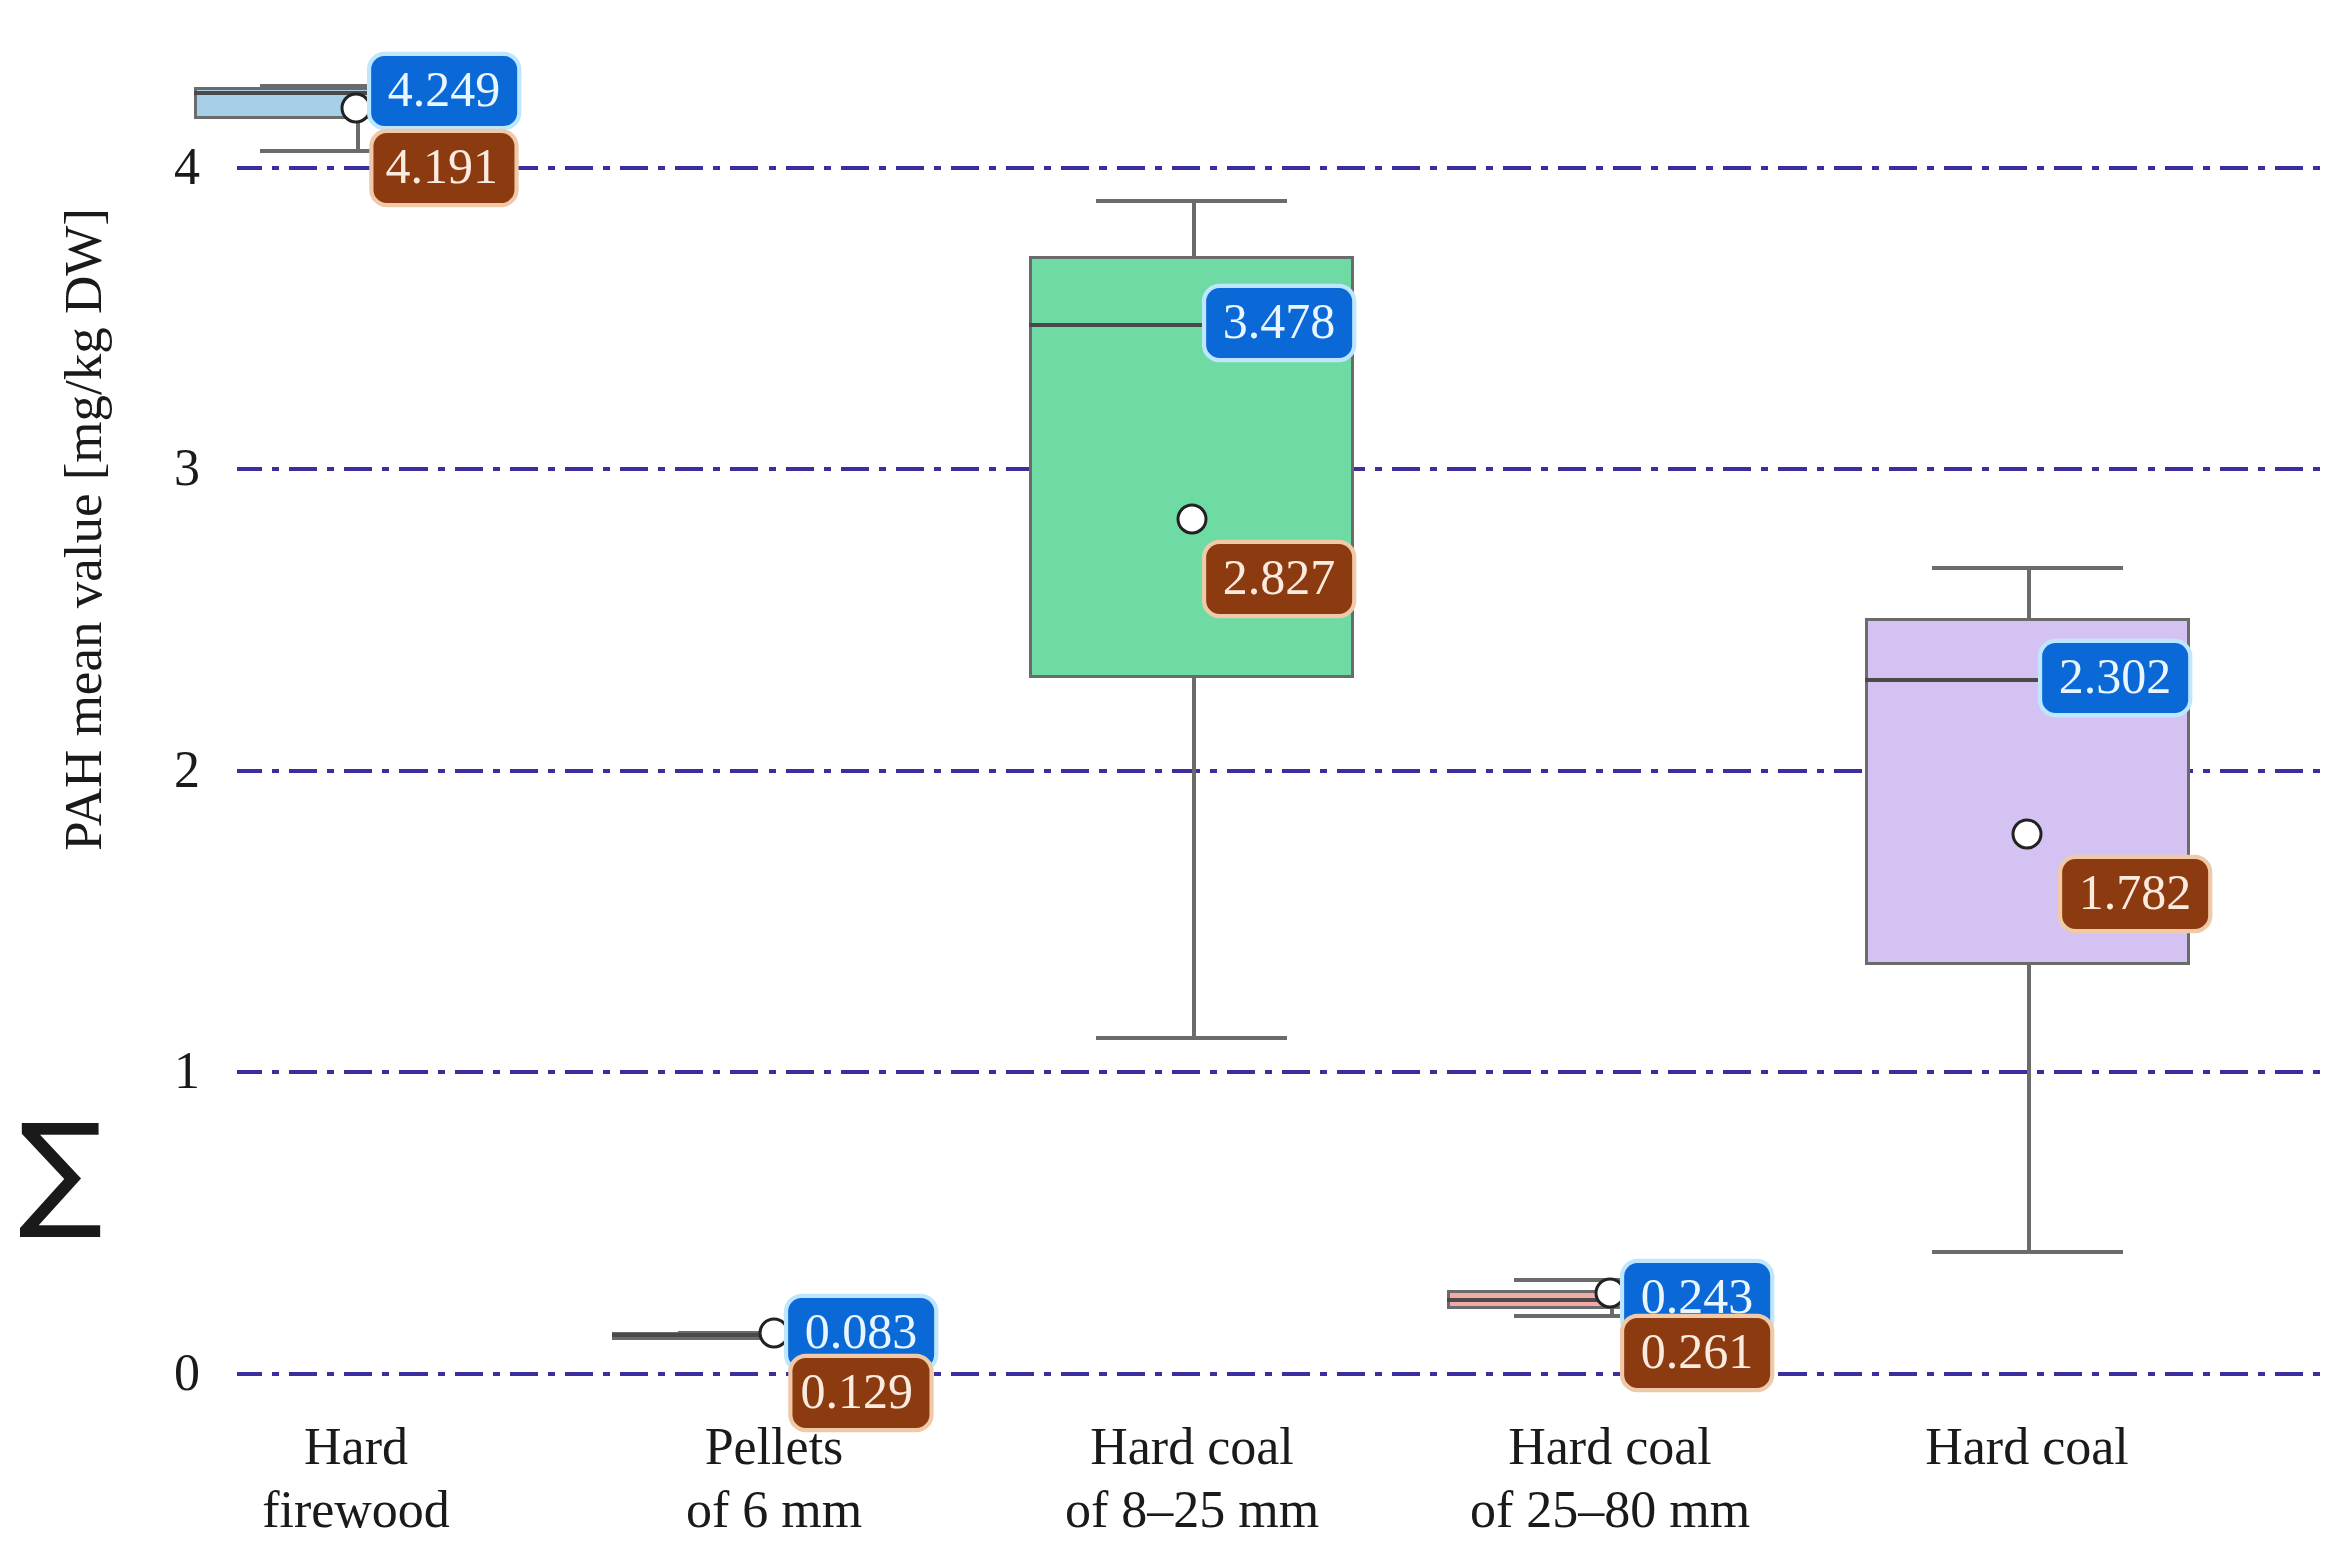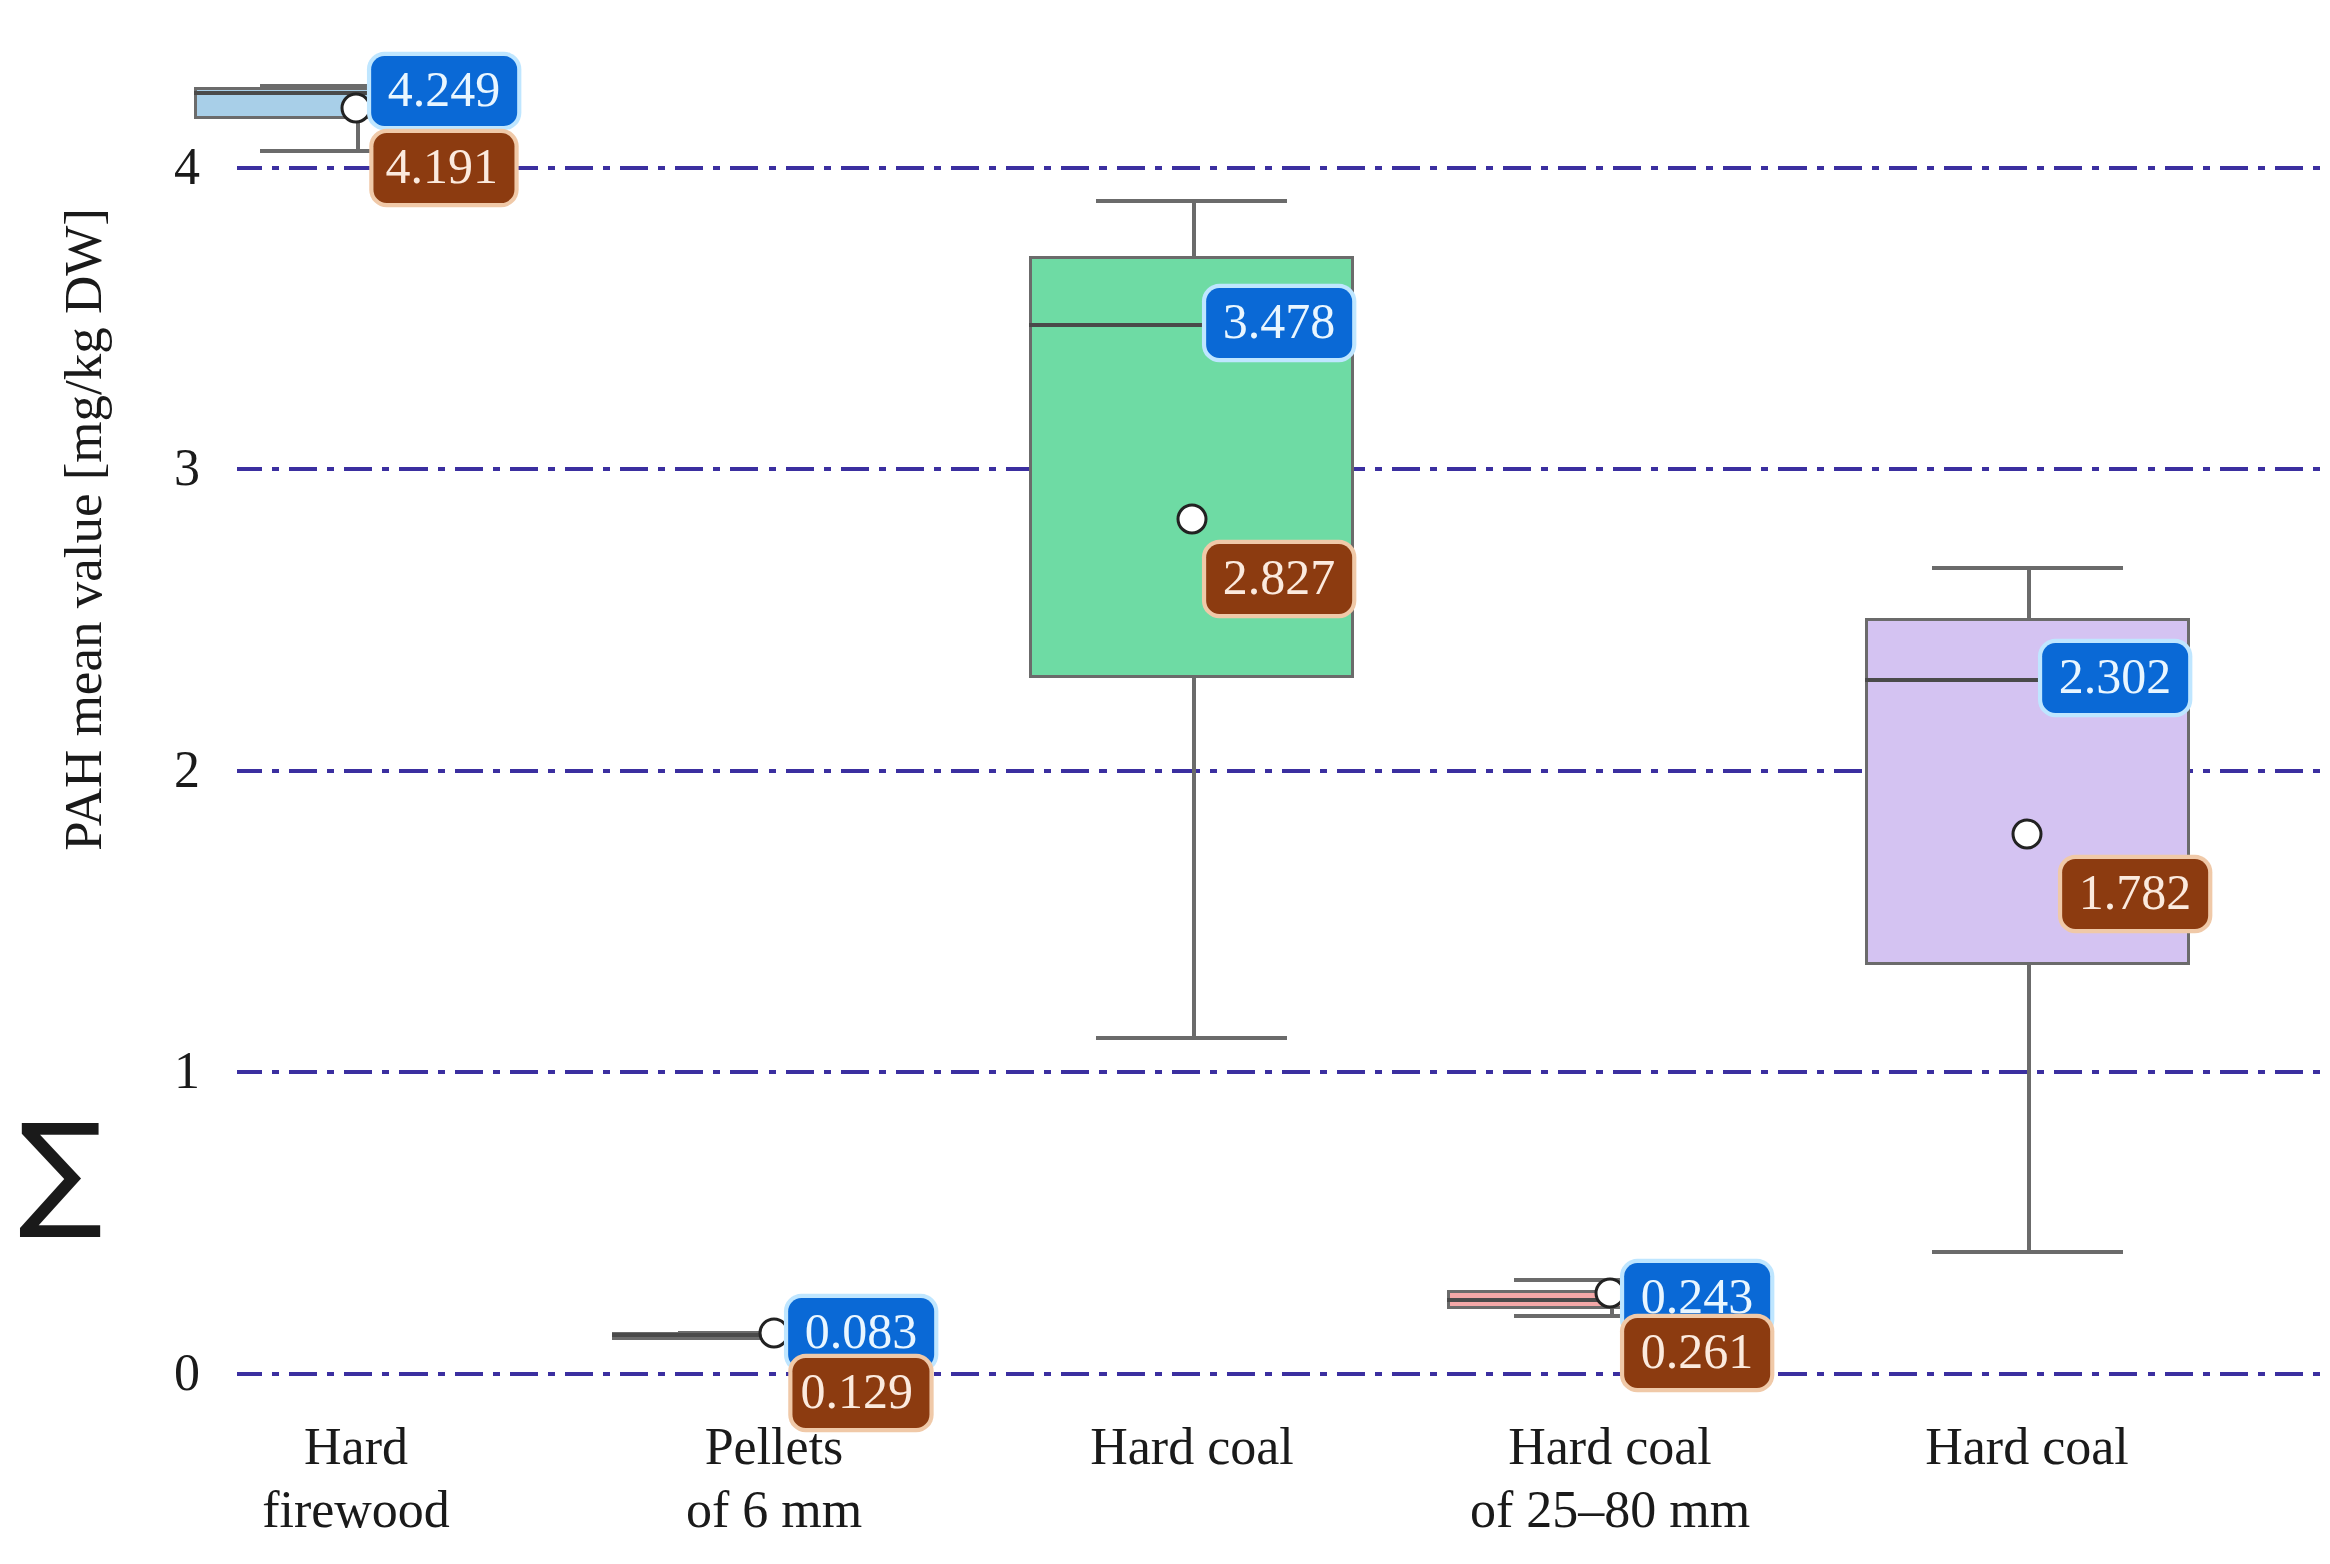--- a/index.html
+++ b/index.html
@@ -167,20 +167,21 @@
       <div class="xtick" style="left: 356px; top: 1415px;">
         <div>Hard</div>
         <div>firewood</div>
       </div>
       <div class="xtick" style="left: 774px; top: 1415px;">
         <div>Pellets</div>
         <div>of 6 mm</div>
       </div>
       <div class="xtick" style="left: 1192px; top: 1415px;">
         <div>Hard coal</div>
+        <div>of 8–25 mm</div>
       </div>
       <div class="xtick" style="left: 1610px; top: 1415px;">
         <div>Hard coal</div>
         <div>of 25–80 mm</div>
       </div>
       <div class="xtick" style="left: 2027px; top: 1415px;">
         <div>Hard coal</div>
       </div>
     </div>
 

